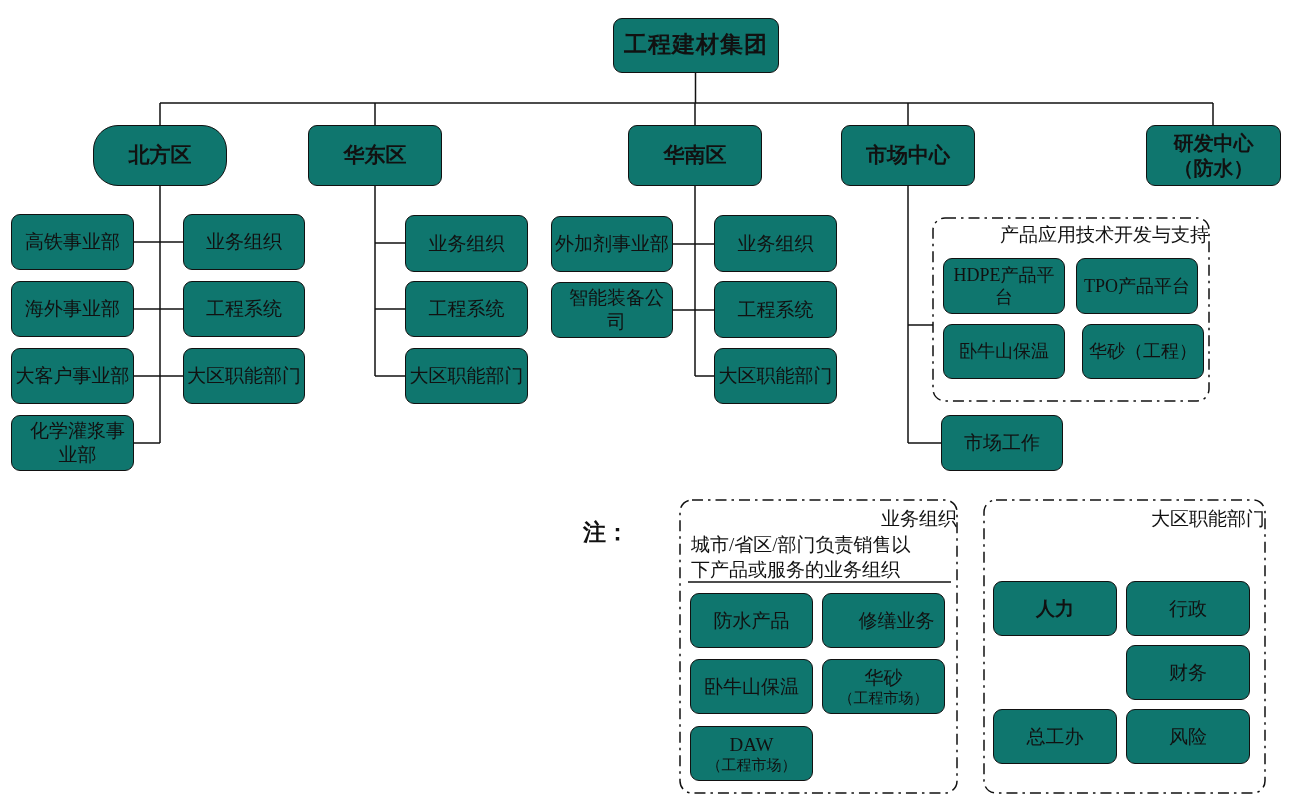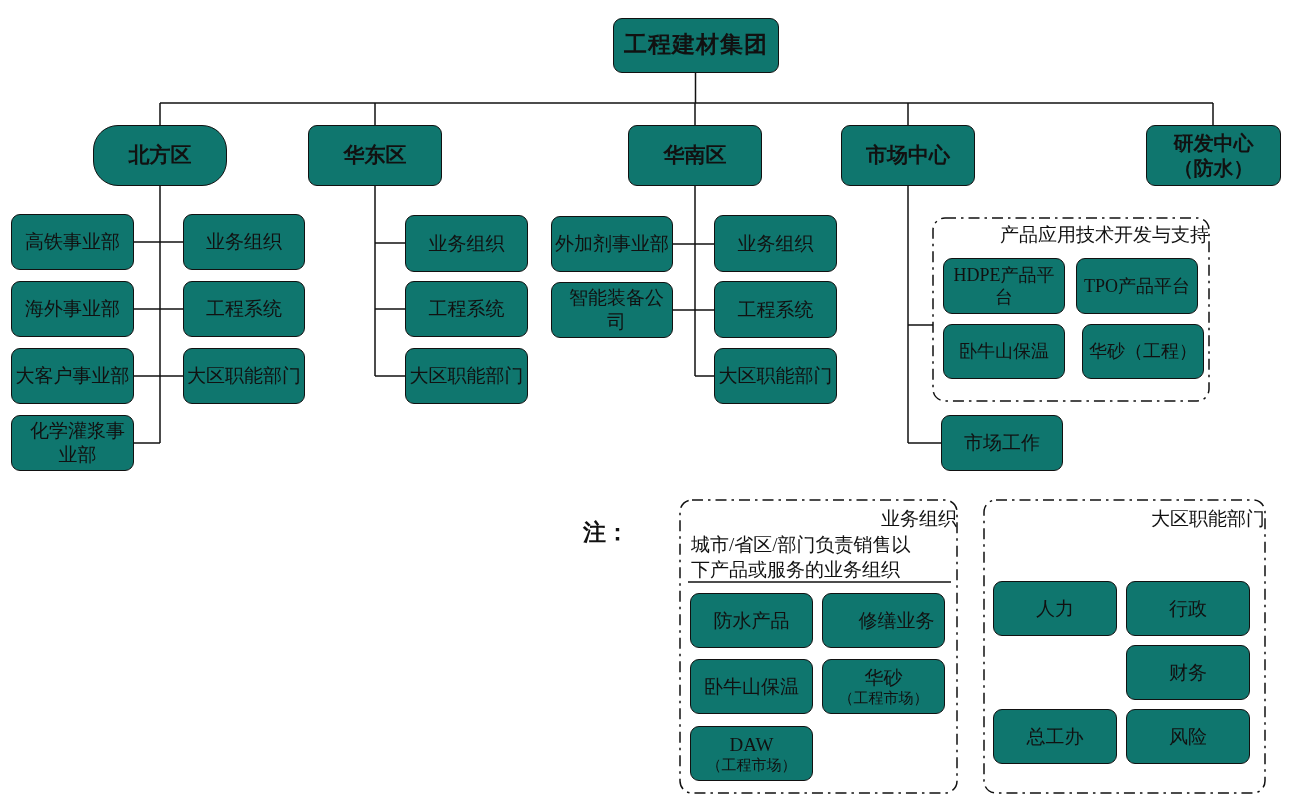--- a/index.html
+++ b/index.html
@@ -118,19 +118,19 @@
   <div class="node" style="left:822px;top:659px;width:123px;height:55px;">
     <span>华砂</span>
     <span class="sub">（工程市场）</span>
   </div>
   <div class="node" style="left:690px;top:726px;width:123px;height:55px;">
     <span>DAW</span>
     <span class="sub">（工程市场）</span>
   </div>
 
   <div class="group-title" style="left:984px;top:506px;width:281px;">大区职能部门</div>
-  <div class="node" style="left:993px;top:581px;width:124px;height:55px;">人力</div>
+  <div class="node" style="left:993px;top:581px;width:124px;height:55px;font-weight:bold;">人力</div>
   <div class="node" style="left:1126px;top:581px;width:124px;height:55px;">行政</div>
   <div class="node" style="left:1126px;top:645px;width:124px;height:55px;">财务</div>
   <div class="node" style="left:993px;top:709px;width:124px;height:55px;">总工办</div>
   <div class="node" style="left:1126px;top:709px;width:124px;height:55px;">风险</div>
 
 </div>
 
 </body></html>

